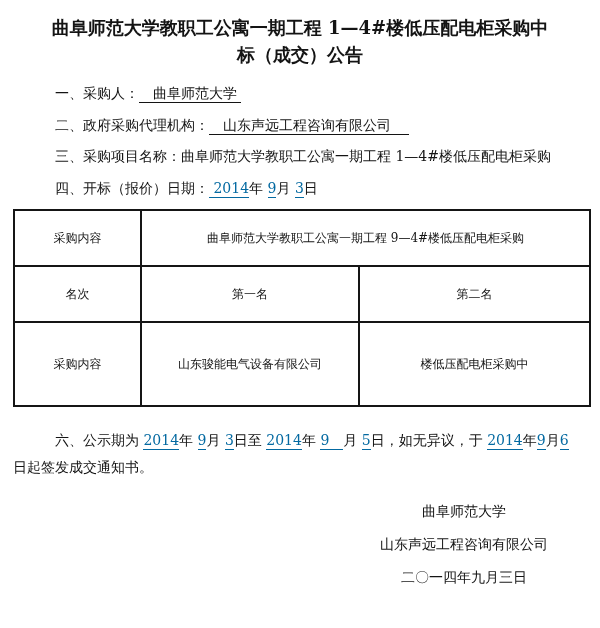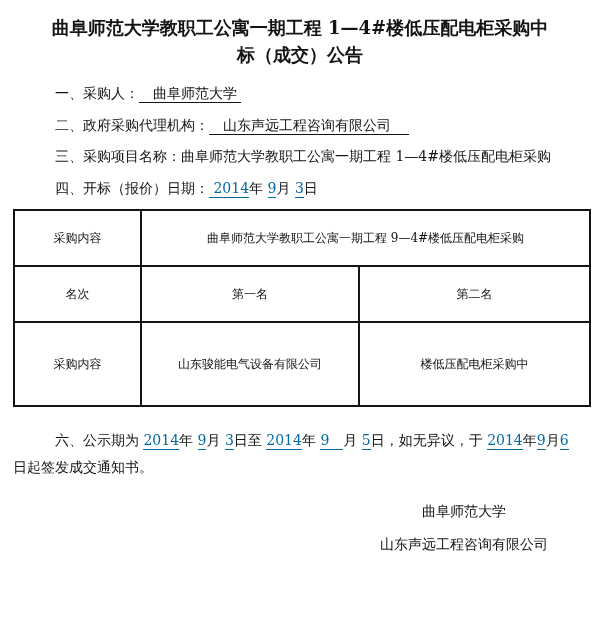--- a/index.html
+++ b/index.html
@@ -98,15 +98,16 @@
       <td>楼低压配电柜采购中</td>
     </tr>
   </tbody>
     </table>
 
   <p class="closing"><span>六、公示期为 </span><span class="u d">2014</span><span>年 </span><span class="u d">9</span><span>月 </span><span class="u d">3</span><span>日至 </span><span class="u d">2014</span><span>年 </span><span class="u d">9　</span><span>月 </span><span class="u d">5</span><span>日，如无异议，于 </span><span class="u d">2014</span><span>年</span><span class="u d">9</span><span>月</span><span class="u d">6</span><span>日起签发成交通知书。</span></p>
 
   <div class="signature">
     <div>曲阜师范大学</div>
     <div>山东声远工程咨询有限公司</div>
+    <div>二〇一四年九月三日</div>
   </div>
 
 </div>
 
 </body></html>

